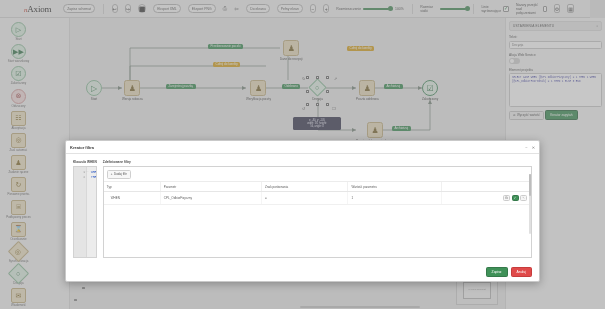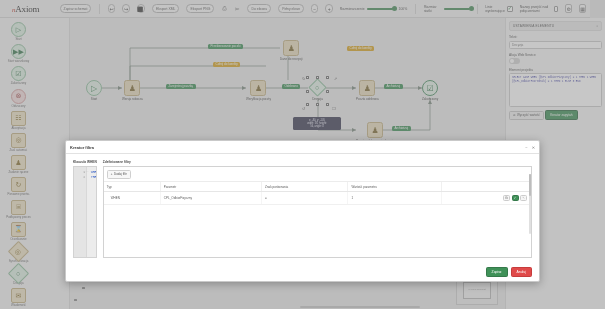--- a/index.html
+++ b/index.html
@@ -9,21 +9,21 @@
     font-size: 4px;
     background: #e8e8e8;
     position: relative;
   }
   #app { position: absolute; inset: 0; }
 
   
   .toolbar {
     position: absolute; left: 0; top: 0; width: 590px; height: 18px;
     background: #f2f2f2; border-bottom: 1px solid #d8d8d8;
-    display: flex; align-items: center; gap: 7px; padding: 0 4px;
+    display: flex; align-items: center; gap: 7px; padding: 0 16px;
   }
   .brand { font-family: "Liberation Serif", serif; font-size: 9px; color: #333;
            letter-spacing: -0.2px; width: 68px; padding-left: 8px; }
   .brand .n { color: #c0392b; font-style: italic; font-size: 7px; }
   .brand .ax { color: #2f2f2f; }
   .tb-btn {
     height: 9px; border: 1px solid #b9b9b9; border-radius: 5px;
     background: #fafafa; color: #5a5a5a; font-size: 3.4px;
     display: flex; align-items: center; justify-content: center;
     padding: 0 3px; white-space: nowrap;

